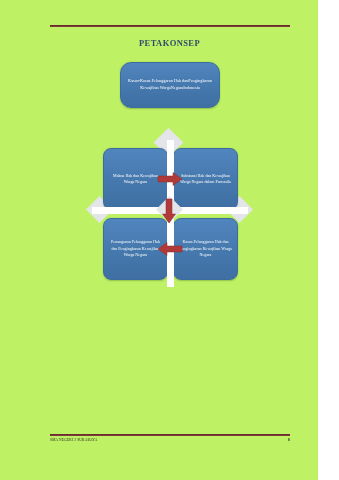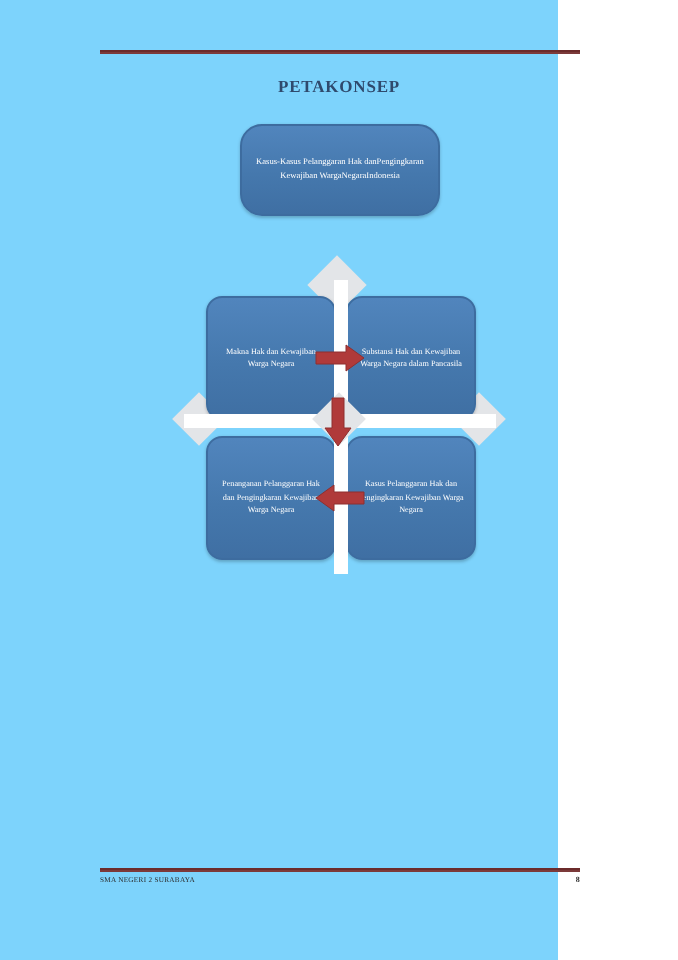--- a/index.html
+++ b/index.html
@@ -11,23 +11,23 @@
     width: 339px;
     height: 480px;
     overflow: hidden;
     font-family: "Liberation Serif", serif;
     position: relative;
   }
 
   .page {
     position: absolute;
     left: 0; top: 0;
-    width: 279px;
+    width: 318px;
     height: 480px;
-    background: #7dd3fc;
+    background: #bef264;
   }
 
   
   .header-rule {
     position: absolute;
     left: 50px;
     top: 25px;
     width: 240px;
     height: 0;
     border-top: 1.6px solid #6b2b2b;

